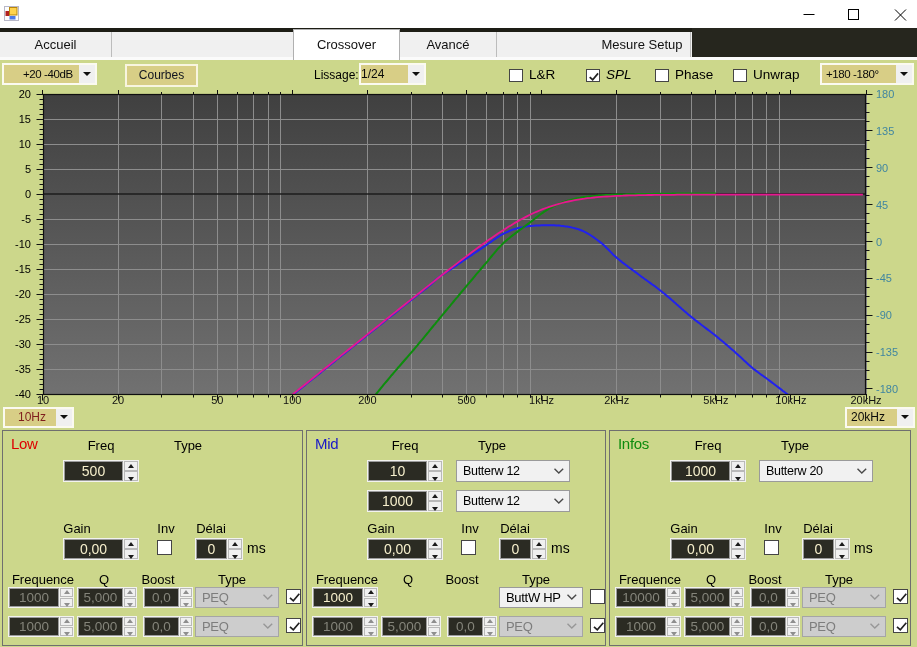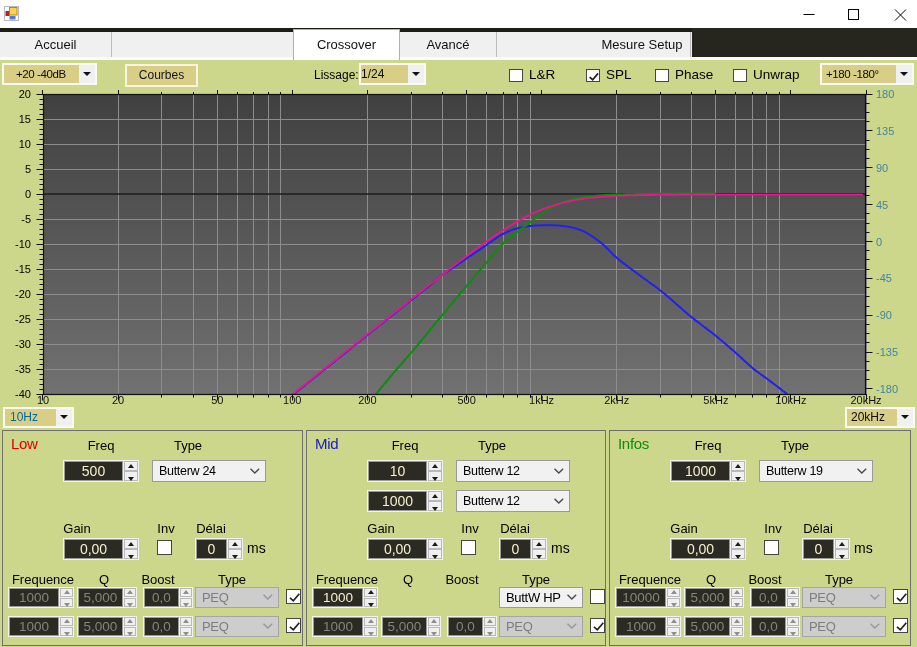--- a/index.html
+++ b/index.html
@@ -17,41 +17,41 @@
     </div>
     <div style="position:absolute;left:0;top:28px;width:917px;height:4px;background:#1d1d15;"></div>
     <div style="position:absolute;left:0;top:32px;width:692px;height:25px;background:#f0f0f0;"></div>
     <div style="position:absolute;left:692px;top:28px;width:225px;height:29px;background:#26261e;"></div>
     <div style="position:absolute;left:0;top:57px;width:917px;height:3px;background:#fbfbfb;"></div>
     <div style="position:absolute;left:0px;top:32px;width:112px;height:25px;border-right:1px solid #bcbcbc;box-sizing:border-box;text-align:center;font-size:13px;line-height:25px;color:#111;">Accueil</div>
     <div style="position:absolute;left:400px;top:32px;width:97px;height:25px;border-right:1px solid #bcbcbc;box-sizing:border-box;text-align:center;font-size:13px;line-height:25px;color:#111;">Avancé</div>
     <div style="position:absolute;left:594px;top:32px;width:97px;height:25px;border-right:1px solid #bcbcbc;box-sizing:border-box;text-align:center;font-size:13px;line-height:25px;color:#111;">Mesure Setup</div>
     <div style="position:absolute;left:293px;top:29px;width:107px;height:31px;background:#fff;border:1px solid #b0b0b0;border-bottom:none;box-sizing:border-box;text-align:center;font-size:13px;line-height:29px;color:#111;">Crossover</div>
     <div style="position:absolute;left:2px;top:63px;width:95px;height:22px;background:#fbfaf0;">
-<div style="position:absolute;left:2px;top:2px;bottom:2px;right:18px;background:#d8ce86;color:#0a0a0a;font-size:11.5px;line-height:18px;padding-left:12px;white-space:nowrap;"><span style="letter-spacing:-0.4px">+20 -40dB</span></div>
+<div style="position:absolute;left:2px;top:2px;bottom:2px;right:18px;background:#d8ce86;color:#0a0a0a;font-size:11.5px;line-height:18px;padding-left:19px;white-space:nowrap;"><span style="letter-spacing:-0.4px">+20 -40dB</span></div>
 <div style="position:absolute;right:2px;top:2px;bottom:2px;width:16px;background:#f0f0f0;">
 <div style="position:absolute;left:4px;top:7px;width:0;height:0;border-left:4px solid transparent;border-right:4px solid transparent;border-top:4px solid #111;"></div>
 </div>
     </div>
     <div style="position:absolute;left:125px;top:64px;width:73px;height:23px;background:#d8ce86;border:2px solid #f8f5df;box-sizing:border-box;text-align:center;font-size:12px;line-height:19px;color:#10141f;">Courbes</div>
     <div style="position:absolute;left:314px;top:68px;font-size:12px;color:#000;">Lissage:</div>
     <div style="position:absolute;left:359px;top:63px;width:67px;height:22px;background:#fbfaf0;">
 <div style="position:absolute;left:2px;top:2px;bottom:2px;right:18px;background:#d8ce86;color:#0a0a0a;font-size:12px;line-height:18px;white-space:nowrap;">1/24</div>
 <div style="position:absolute;right:2px;top:2px;bottom:2px;width:16px;background:#f0f0f0;">
 <div style="position:absolute;left:4px;top:7px;width:0;height:0;border-left:4px solid transparent;border-right:4px solid transparent;border-top:4px solid #111;"></div>
 </div>
     </div>
     <div style="position:absolute;left:509px;top:68.5px;width:13.5px;height:13.5px;background:#fff;border:1.5px solid #454545;box-sizing:border-box;"></div>
     <div style="position:absolute;left:529px;top:66.5px;font-size:13.5px;color:#000;">L&amp;R</div>
     <div style="position:absolute;left:586px;top:68.5px;width:13.5px;height:13.5px;background:#fff;border:1.5px solid #454545;box-sizing:border-box;">
       <svg width="13.5" height="13.5" style="position:absolute;left:0;top:0;">
         <polyline points="2.7,7.0200000000000005 5.67,9.719999999999999 11.069999999999999,3.375" fill="none" stroke="#222" stroke-width="1.7"></polyline>
       </svg>
     </div>
-    <div style="position:absolute;left:606px;top:66.5px;font-size:13.5px;color:#000;">SPL</div>
+    <div style="position:absolute;left:606px;top:66.5px;font-size:13.5px;color:#000;font-style:italic;">SPL</div>
     <div style="position:absolute;left:655px;top:68.5px;width:13.5px;height:13.5px;background:#fff;border:1.5px solid #454545;box-sizing:border-box;"></div>
     <div style="position:absolute;left:675px;top:66.5px;font-size:13.5px;color:#000;">Phase</div>
     <div style="position:absolute;left:733px;top:68.5px;width:13.5px;height:13.5px;background:#fff;border:1.5px solid #454545;box-sizing:border-box;"></div>
     <div style="position:absolute;left:753px;top:66.5px;font-size:13.5px;color:#000;">Unwrap</div>
     <div style="position:absolute;left:820px;top:63px;width:94px;height:22px;background:#fbfaf0;">
 <div style="position:absolute;left:2px;top:2px;bottom:2px;right:18px;background:#d8ce86;color:#0a0a0a;font-size:11.5px;line-height:18px;padding-left:4px;white-space:nowrap;"><span style="letter-spacing:-0.4px">+180 -180°</span></div>
 <div style="position:absolute;right:2px;top:2px;bottom:2px;width:16px;background:#f0f0f0;">
 <div style="position:absolute;left:4px;top:7px;width:0;height:0;border-left:4px solid transparent;border-right:4px solid transparent;border-top:4px solid #111;"></div>
 </div>
     </div>
@@ -102,21 +102,21 @@
       <text x="292.3" y="317.5" text-anchor="middle" font-size="11px" fill="#111">100</text>
       <text x="367.4" y="317.5" text-anchor="middle" font-size="11px" fill="#111">200</text>
       <text x="466.6" y="317.5" text-anchor="middle" font-size="11px" fill="#111">500</text>
       <text x="541.6" y="317.5" text-anchor="middle" font-size="11px" fill="#111">1kHz</text>
       <text x="616.7" y="317.5" text-anchor="middle" font-size="11px" fill="#111">2kHz</text>
       <text x="715.9" y="317.5" text-anchor="middle" font-size="11px" fill="#111">5kHz</text>
       <text x="790.9" y="317.5" text-anchor="middle" font-size="11px" fill="#111">10kHz</text>
       <text x="866.0" y="317.5" text-anchor="middle" font-size="11px" fill="#111">20kHz</text>
     </svg>
     <div style="position:absolute;left:3px;top:407px;width:71px;height:21px;background:#fbfaf0;">
-<div style="position:absolute;left:2px;top:2px;bottom:2px;right:18px;background:#d8ce86;color:#0369a1;font-size:12px;line-height:17px;padding-left:5px;white-space:nowrap;">10Hz</div>
+<div style="position:absolute;left:2px;top:2px;bottom:2px;right:18px;background:#d8ce86;color:#7f1d1d;font-size:12px;line-height:17px;padding-left:13px;white-space:nowrap;">10Hz</div>
 <div style="position:absolute;right:2px;top:2px;bottom:2px;width:16px;background:#f0f0f0;">
 <div style="position:absolute;left:4px;top:6px;width:0;height:0;border-left:4px solid transparent;border-right:4px solid transparent;border-top:4px solid #111;"></div>
 </div>
     </div>
     <div style="position:absolute;left:845px;top:407px;width:70px;height:21px;background:#fbfaf0;">
 <div style="position:absolute;left:2px;top:2px;bottom:2px;right:18px;background:#d8ce86;color:#0a0a0a;font-size:12px;line-height:17px;padding-left:4px;white-space:nowrap;">20kHz</div>
 <div style="position:absolute;right:2px;top:2px;bottom:2px;width:16px;background:#f0f0f0;">
 <div style="position:absolute;left:4px;top:6px;width:0;height:0;border-left:4px solid transparent;border-right:4px solid transparent;border-top:4px solid #111;"></div>
 </div>
     </div>
@@ -125,26 +125,20 @@
     <div style="position:absolute;left:41.0px;top:438px;width:120px;text-align:center;font-size:13px;font-weight:normal;color:#000;white-space:nowrap;">Freq</div>
     <div style="position:absolute;left:128.0px;top:438px;width:120px;text-align:center;font-size:13px;font-weight:normal;color:#000;white-space:nowrap;">Type</div>
     <div style="position:absolute;left:63px;top:460px;width:76px;height:22px;background:#f2f2ef;">
 <div style="position:absolute;left:1px;top:1px;width:59px;height:20px;background:#2b2b23;border:1px solid #9b9b9b;box-sizing:border-box;color:#f6efcc;font-size:14px;line-height:18px;text-align:center;">500</div>
 <div style="position:absolute;left:61px;top:1px;right:1px;height:10px;background:#f0f0f0;border:1px solid #b9b9b9;box-sizing:border-box;">
 <div style="position:absolute;left:50%;margin-left:-3px;top:1.5px;width:0;height:0;border-left:3.5px solid transparent;border-right:3.5px solid transparent;border-bottom:4px solid #1a1a1a;"></div>
       </div>
 <div style="position:absolute;left:61px;bottom:1px;right:1px;height:10px;background:#f0f0f0;border:1px solid #b9b9b9;box-sizing:border-box;">
 <div style="position:absolute;left:50%;margin-left:-3px;top:4.5px;width:0;height:0;border-left:3.5px solid transparent;border-right:3.5px solid transparent;border-top:4px solid #1a1a1a;"></div>
       </div>
-</div>
-    <div style="position:absolute;left:152px;top:460px;width:114px;height:22px;background:#f1f1f1;border:1px solid #9a9a9a;box-sizing:border-box;">
-<div style="position:absolute;left:6px;top:0;bottom:0;font-size:12.5px;letter-spacing:-0.3px;line-height:20px;color:#000;white-space:nowrap;">Butterw 24</div>
-<svg width="10" height="6" style="position:absolute;right:5px;top:7px;">
-        <polyline points="0.5,0.8 4.8,5 9.2,0.8" fill="none" stroke="#4a4a4a" stroke-width="1.4"></polyline>
-      </svg>
 </div>
     <div style="position:absolute;left:17.0px;top:521px;width:120px;text-align:center;font-size:13px;font-weight:normal;color:#000;white-space:nowrap;">Gain</div>
     <div style="position:absolute;left:106.0px;top:521px;width:120px;text-align:center;font-size:13px;font-weight:normal;color:#000;white-space:nowrap;">Inv</div>
     <div style="position:absolute;left:151.0px;top:521px;width:120px;text-align:center;font-size:13px;font-weight:normal;color:#000;white-space:nowrap;">Délai</div>
     <div style="position:absolute;left:63px;top:538px;width:76px;height:22px;background:#f2f2ef;">
 <div style="position:absolute;left:1px;top:1px;width:59px;height:20px;background:#2b2b23;border:1px solid #9b9b9b;box-sizing:border-box;color:#f6efcc;font-size:14px;line-height:18px;text-align:center;">0,00</div>
 <div style="position:absolute;left:61px;top:1px;right:1px;height:10px;background:#f0f0f0;border:1px solid #b9b9b9;box-sizing:border-box;">
 <div style="position:absolute;left:50%;margin-left:-3px;top:1.5px;width:0;height:0;border-left:3.5px solid transparent;border-right:3.5px solid transparent;border-bottom:4px solid #1a1a1a;"></div>
       </div>
 <div style="position:absolute;left:61px;bottom:1px;right:1px;height:10px;background:#f0f0f0;border:1px solid #b9b9b9;box-sizing:border-box;">
@@ -364,21 +358,21 @@
     <div style="position:absolute;left:670px;top:460px;width:76px;height:22px;background:#f2f2ef;">
 <div style="position:absolute;left:1px;top:1px;width:59px;height:20px;background:#2b2b23;border:1px solid #9b9b9b;box-sizing:border-box;color:#f6efcc;font-size:14px;line-height:18px;text-align:center;">1000</div>
 <div style="position:absolute;left:61px;top:1px;right:1px;height:10px;background:#f0f0f0;border:1px solid #b9b9b9;box-sizing:border-box;">
 <div style="position:absolute;left:50%;margin-left:-3px;top:1.5px;width:0;height:0;border-left:3.5px solid transparent;border-right:3.5px solid transparent;border-bottom:4px solid #1a1a1a;"></div>
       </div>
 <div style="position:absolute;left:61px;bottom:1px;right:1px;height:10px;background:#f0f0f0;border:1px solid #b9b9b9;box-sizing:border-box;">
 <div style="position:absolute;left:50%;margin-left:-3px;top:4.5px;width:0;height:0;border-left:3.5px solid transparent;border-right:3.5px solid transparent;border-top:4px solid #1a1a1a;"></div>
       </div>
 </div>
     <div style="position:absolute;left:759px;top:460px;width:114px;height:22px;background:#f1f1f1;border:1px solid #9a9a9a;box-sizing:border-box;">
-<div style="position:absolute;left:6px;top:0;bottom:0;font-size:12.5px;letter-spacing:-0.3px;line-height:20px;color:#000;white-space:nowrap;">Butterw 19</div>
+<div style="position:absolute;left:6px;top:0;bottom:0;font-size:12.5px;letter-spacing:-0.3px;line-height:20px;color:#000;white-space:nowrap;">Butterw 20</div>
 <svg width="10" height="6" style="position:absolute;right:5px;top:7px;">
         <polyline points="0.5,0.8 4.8,5 9.2,0.8" fill="none" stroke="#4a4a4a" stroke-width="1.4"></polyline>
       </svg>
 </div>
     <div style="position:absolute;left:624.0px;top:521px;width:120px;text-align:center;font-size:13px;font-weight:normal;color:#000;white-space:nowrap;">Gain</div>
     <div style="position:absolute;left:713.0px;top:521px;width:120px;text-align:center;font-size:13px;font-weight:normal;color:#000;white-space:nowrap;">Inv</div>
     <div style="position:absolute;left:758.0px;top:521px;width:120px;text-align:center;font-size:13px;font-weight:normal;color:#000;white-space:nowrap;">Délai</div>
     <div style="position:absolute;left:670px;top:538px;width:76px;height:22px;background:#f2f2ef;">
 <div style="position:absolute;left:1px;top:1px;width:59px;height:20px;background:#2b2b23;border:1px solid #9b9b9b;box-sizing:border-box;color:#f6efcc;font-size:14px;line-height:18px;text-align:center;">0,00</div>
 <div style="position:absolute;left:61px;top:1px;right:1px;height:10px;background:#f0f0f0;border:1px solid #b9b9b9;box-sizing:border-box;">

